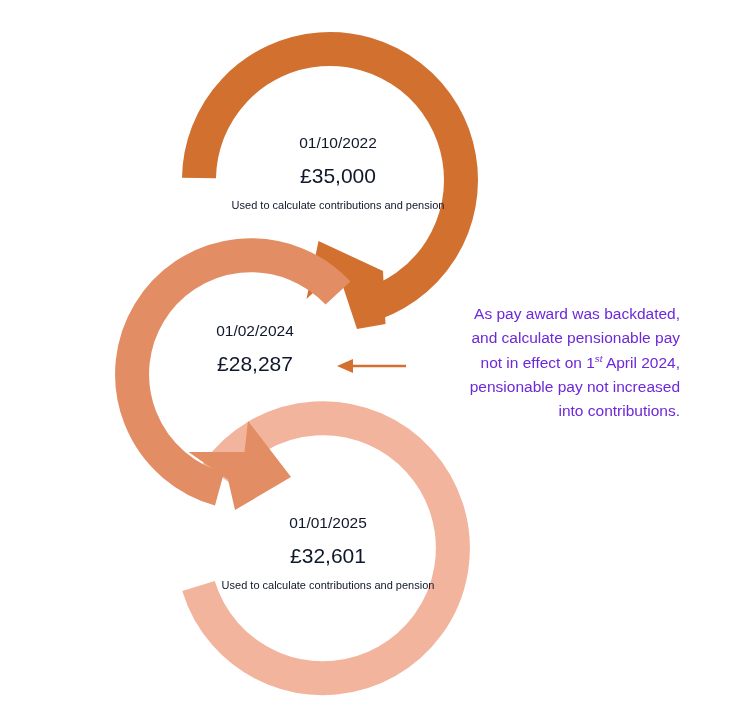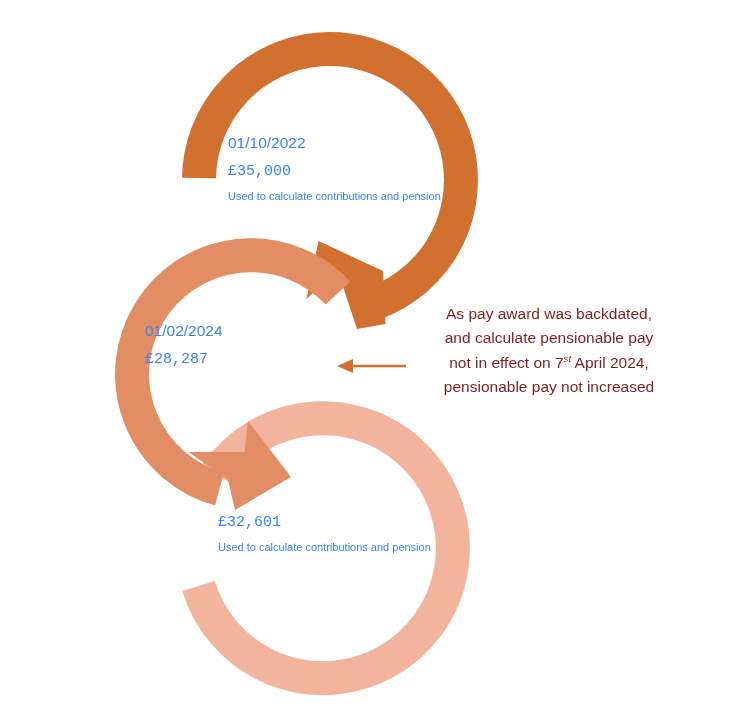--- a/index.html
+++ b/index.html
@@ -17,34 +17,34 @@
   }
   #canvas {
     position: absolute;
     left: 0;
     top: 0;
     width: 730px;
     height: 724px;
   }
   .node-text {
     position: absolute;
+    text-align: center;
     line-height: 1.45;
-    color: #3b82f6;
+    color: #0f172a;
     -webkit-font-smoothing: antialiased;
   }
   .node-text .date {
     font-size: 15.5px;
     display: block;
     margin-bottom: 7px;
   }
   .node-text .amount {
-    font-size: 15px;
+    font-size: 21px;
     display: block;
     margin-bottom: 6px;
-    font-family: Liberation Mono, monospace;
   }
   .node-text .desc {
     font-size: 11px;
     display: block;
   }
 
   
   #text-cycle-1 {
     left: 228px;
     top: 132px;
@@ -63,22 +63,22 @@
     width: 220px;
   }
 
   #note {
     position: absolute;
     left: 418px;
     top: 302px;
     width: 262px;
     font-size: 15.5px;
     line-height: 1.57;
-    color: #7f1d1d;
-    text-align: center;
+    color: #6d28d9;
+    text-align: right;
   }
   #note sup {
     font-size: 0.63em;
     vertical-align: super;
     line-height: 0;
     font-style: italic;
   }
 </style>
 </head>
 <body>
@@ -130,22 +130,24 @@
   <span class="amount">£35,000</span>
   <span class="desc">Used to calculate contributions and pension</span>
 </div>
 
 <div class="node-text" id="text-cycle-2">
   <span class="date">01/02/2024</span>
   <span class="amount">£28,287</span>
 </div>
 
 <div class="node-text" id="text-cycle-3">
+  <span class="date">01/01/2025</span>
   <span class="amount">£32,601</span>
   <span class="desc">Used to calculate contributions and pension</span>
 </div>
 
 <div id="note">
   <div>As pay award was backdated,</div>
   <div>and calculate pensionable pay</div>
-  <div><span>not in effect on 7</span><sup>st</sup><span> April 2024,</span></div>
+  <div><span>not in effect on 1</span><sup>st</sup><span> April 2024,</span></div>
   <div>pensionable pay not increased</div>
+  <div>into contributions.</div>
 </div>
 
 </body></html>

